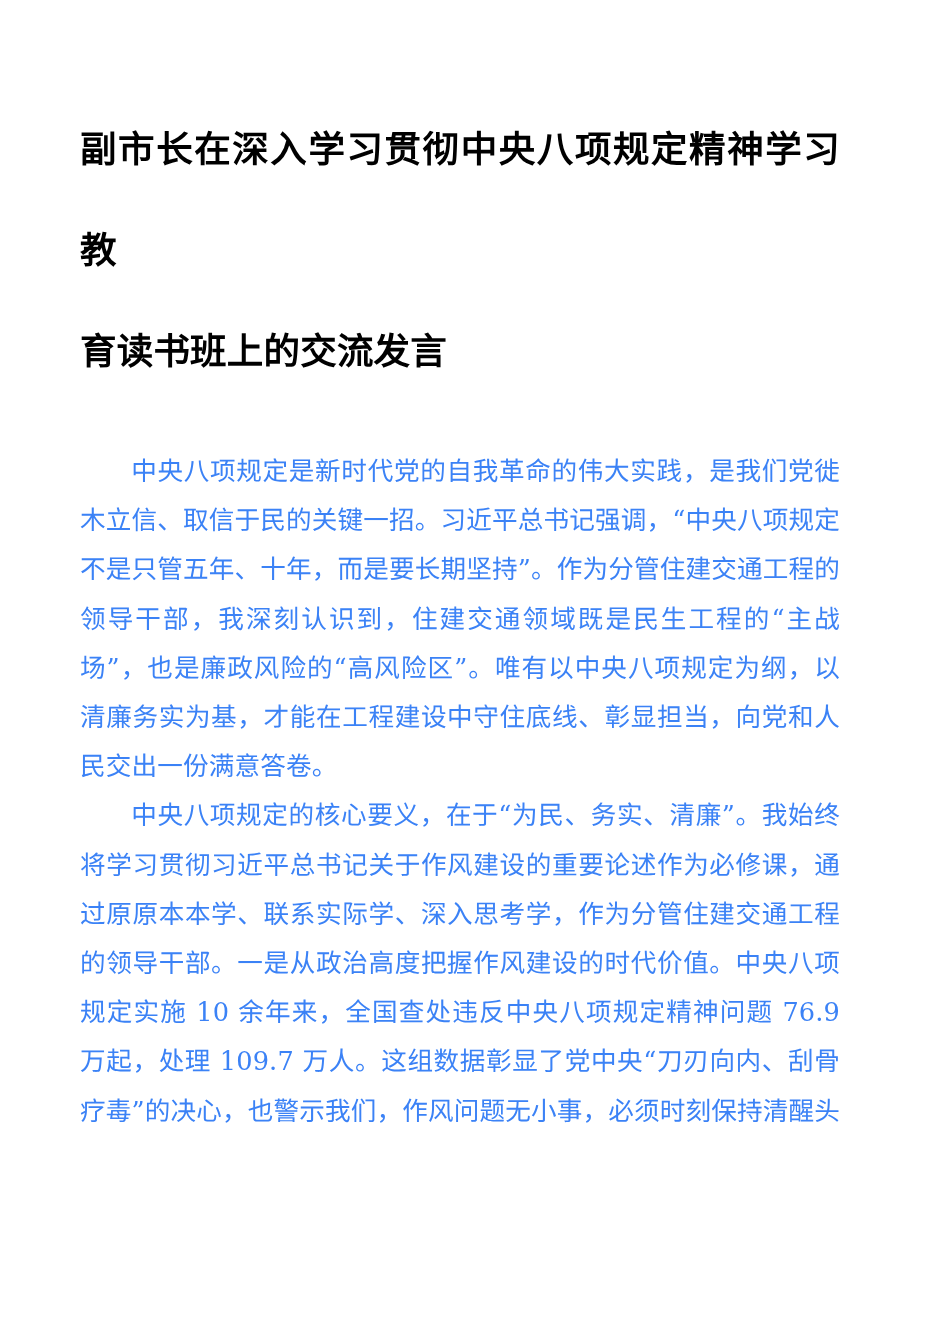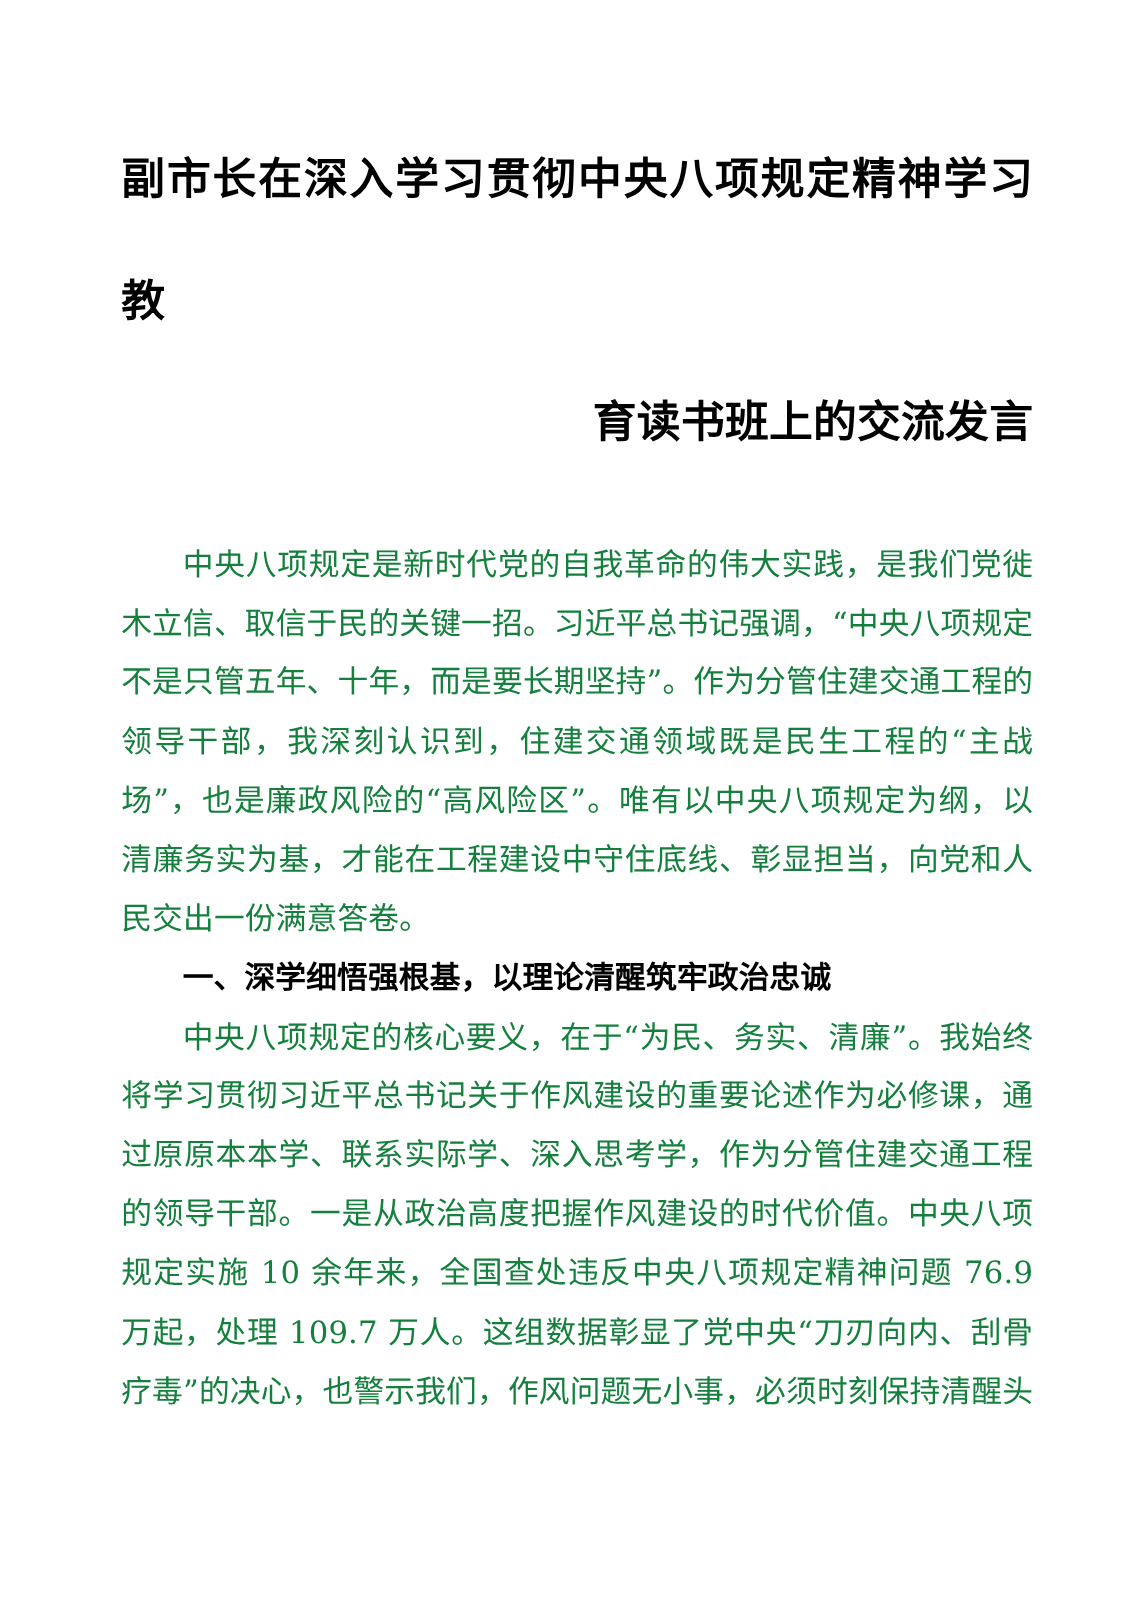--- a/index.html
+++ b/index.html
@@ -19,21 +19,21 @@
     position: relative;
     width: 950px;
     height: 1344px;
     margin: 0 auto;
     background: #ffffff;
     overflow: hidden;
   }
 
   .page-body {
     position: absolute;
-    left: 101px;
+    left: 80px;
     top: 0;
     width: 760px;
   }
 
   
   .doc-title {
     font-family: "DejaVu Sans", "Liberation Sans", sans-serif;
     font-weight: 700;
     font-size: 36.5px;
     line-height: 101px;
@@ -45,39 +45,39 @@
     word-break: break-all;
   }
   .doc-title .title-line {
     display: block;
   }
   .doc-title .title-line.l1 {
     text-align: justify;
     text-align-last: justify;
   }
   .doc-title .title-line.l2 {
-    text-align: right;
+    text-align: left;
   }
 
   
   .body-block {
     padding-top: 45px;
   }
 
   p.para {
     font-family: "DejaVu Serif", "Liberation Serif", serif;
     font-size: 25.6px;
     line-height: 49.2px;
     margin: 0;
     text-align: justify;
     text-align-last: left;
     text-justify: inter-character;
     word-break: break-all;
     letter-spacing: 0.15px;
-    color: #15803d;
+    color: #3b82f6;
   }
   p.para.indent {
     text-indent: 2em;
   }
 
   h2.section-heading {
     font-family: "DejaVu Serif", "Liberation Serif", serif;
     font-weight: 700;
     font-size: 25.6px;
     line-height: 49.2px;
@@ -107,19 +107,18 @@
 
     <h1 class="doc-title">
       <span class="title-line l1">副市长在深入学习贯彻中央八项规定精神学习教</span>
       <span class="title-line l2">育读书班上的交流发言</span>
     </h1>
 
     <div class="body-block">
 
       <p class="para indent">中央八项规定是新时代党的自我革命的伟大实践，是我们党徙木立信、取信于民的关键一招。习近平总书记强调，“中央八项规定不是只管五年、十年，而是要长期坚持”。作为分管住建交通工程的领导干部，我深刻认识到，住建交通领域既是民生工程的“主战场”，也是廉政风险的“高风险区”。唯有以中央八项规定为纲，以清廉务实为基，才能在工程建设中守住底线、彰显担当，向党和人民交出一份满意答卷。</p>
 
-      <h2 class="section-heading">一、深学细悟强根基，以理论清醒筑牢政治忠诚</h2>
 
       <p class="para indent clipped" id="rich-para-1"><span>中央八项规定的核心要义，在于“为民、务实、清廉”。我始终将学习贯彻习近平总书记关于作风建设的重要论述作为必修课，通过原原本本学、联系实际学、深入思考学，作为分管住建交通工程的领导干部。</span><b>一是从政治高度把握作风建设的时代价值。</b><span>中央八项规定实施 10 余年来，全国查处违反中央八项规定精神问题 76.9 万起，处理 109.7 万人。这组数据彰显了党中央“刀刃向内、刮骨疗毒”的决心，也警示我们，作风问题无小事，必须时刻保持清醒头脑。在住建交通领域，无论是城市更新、道路建设，还是保障性住房工程，都直接关系群众切身利益。我们必须把中央八</span></p>
 
     </div>
   </div>
 </div>
 
 </body></html>

